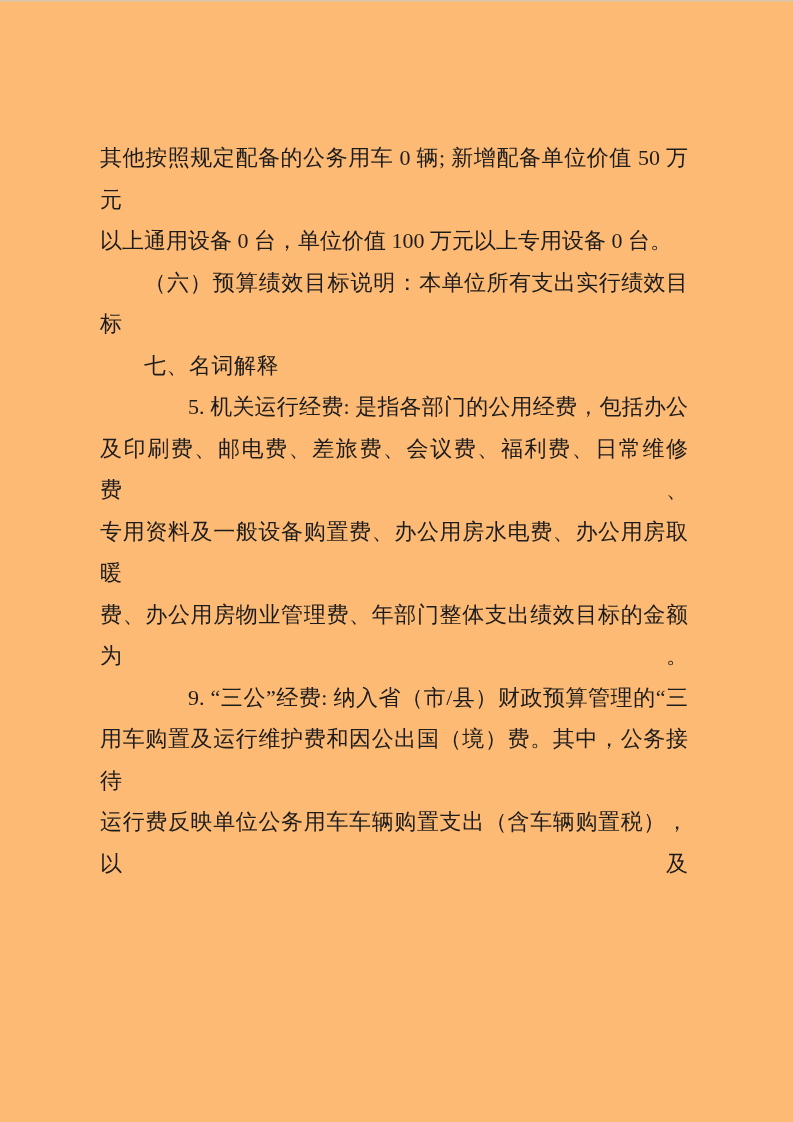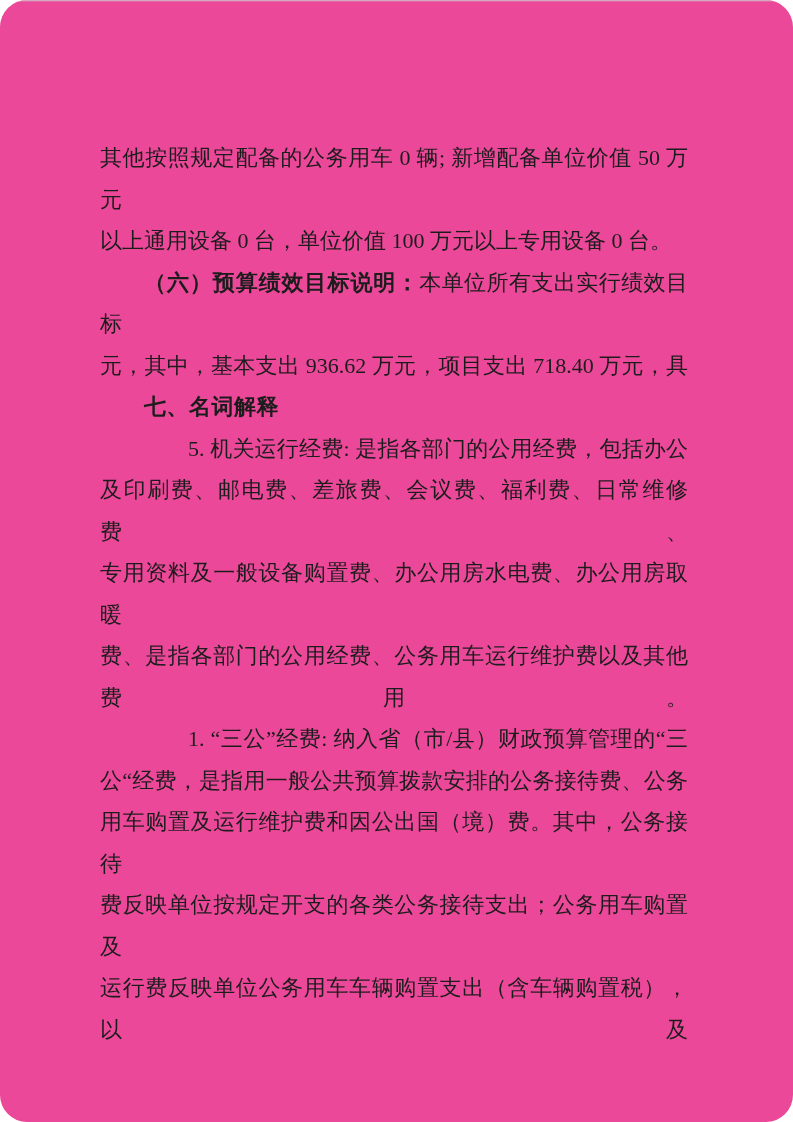--- a/index.html
+++ b/index.html
@@ -4,25 +4,24 @@
 <style>
   html, body {
     margin: 0;
     padding: 0;
     background: #ffffff;
   }
   .page {
     position: relative;
     width: 793px;
     height: 1122px;
-    background: #ec4899;
+    background: #fdba74;
     overflow: hidden;
     font-family: "Liberation Serif", serif;
     color: #1c1c1c;
-    border-radius: 27px;
   }
   .scan-edge {
     position: absolute;
     top: 0;
     left: 0;
     width: 100%;
     height: 2px;
     background: linear-gradient(to bottom, #c9c9c9, rgba(255,255,255,0));
   }
   .textblock {
@@ -41,46 +40,43 @@
     text-align: justify;
     text-align-last: justify;
   }
   .l {
     text-align: left;
     text-align-last: left;
   }
   .ind2 { text-indent: 44px; }
   .ind4 { text-indent: 88px; }
   .b {
-    font-weight: 700;
+    font-weight: 400;
     font-family: "Liberation Sans", sans-serif;
     letter-spacing: 0.5px;
   }
 </style>
 </head>
 <body>
 
 <div class="page">
   <div class="scan-edge"></div>
 
   <div class="textblock">
 
     <div class="line j"><span>其他按照规定配备的公务用车 0 辆; 新增配备单位价值 50 万元</span></div>
     <div class="line l"><span>以上通用设备 0 台，单位价值 100 万元以上专用设备 0 台。</span></div>
 
     <div class="line j ind2"><span class="b">（六）预算绩效目标说明：</span><span>本单位所有支出实行绩效目标</span></div>
-    <div class="line j"><span>元，其中，基本支出 936.62 万元，项目支出 718.40 万元，具</span></div>
 
     <div class="line l ind2"><span class="b">七、名词解释</span></div>
 
     <div class="line j ind4"><span>5. 机关运行经费: 是指各部门的公用经费，包括办公</span></div>
     <div class="line j"><span>及印刷费、邮电费、差旅费、会议费、福利费、日常维修费、</span></div>
     <div class="line j"><span>专用资料及一般设备购置费、办公用房水电费、办公用房取暖</span></div>
-    <div class="line j"><span>费、是指各部门的公用经费、公务用车运行维护费以及其他费用。</span></div>
+    <div class="line j"><span>费、办公用房物业管理费、年部门整体支出绩效目标的金额为。</span></div>
 
-    <div class="line j ind4"><span>1. “三公”经费: 纳入省（市/县）财政预算管理的“三</span></div>
-    <div class="line j"><span>公“经费，是指用一般公共预算拨款安排的公务接待费、公务</span></div>
+    <div class="line j ind4"><span>9. “三公”经费: 纳入省（市/县）财政预算管理的“三</span></div>
     <div class="line j"><span>用车购置及运行维护费和因公出国（境）费。其中，公务接待</span></div>
-    <div class="line j"><span>费反映单位按规定开支的各类公务接待支出；公务用车购置及</span></div>
     <div class="line j"><span>运行费反映单位公务用车车辆购置支出（含车辆购置税），以及</span></div>
 
   </div>
 </div>
 
 </body></html>

